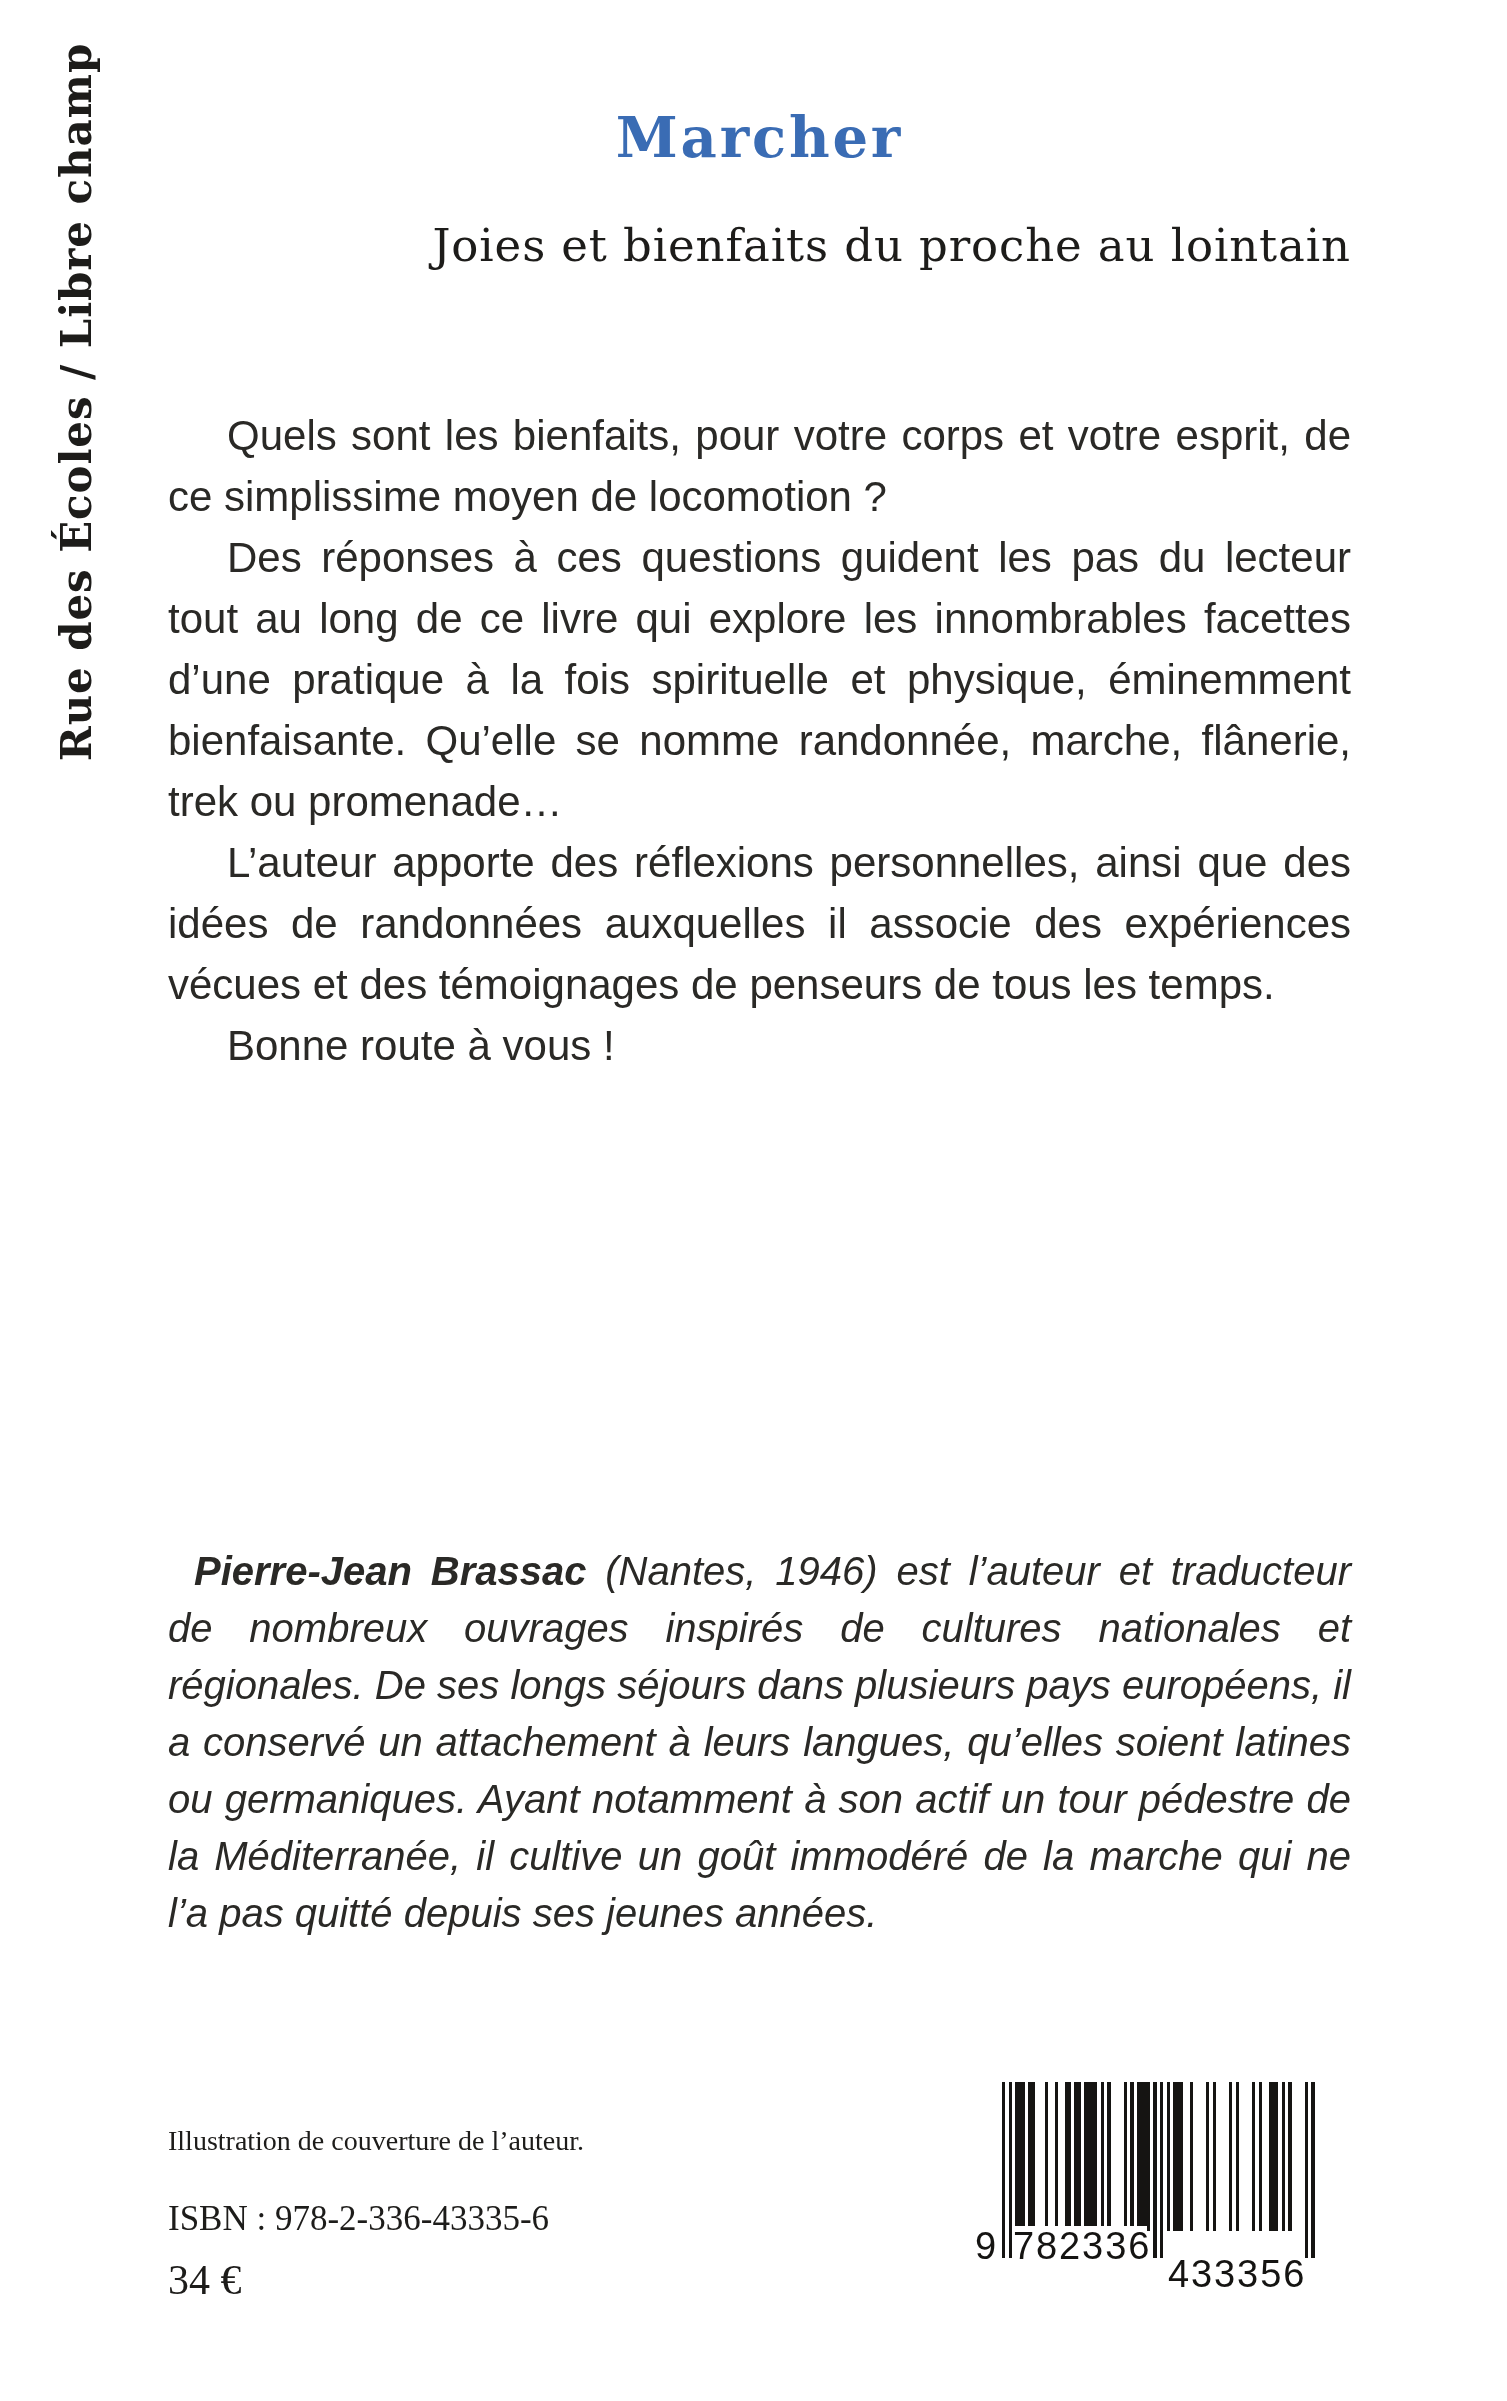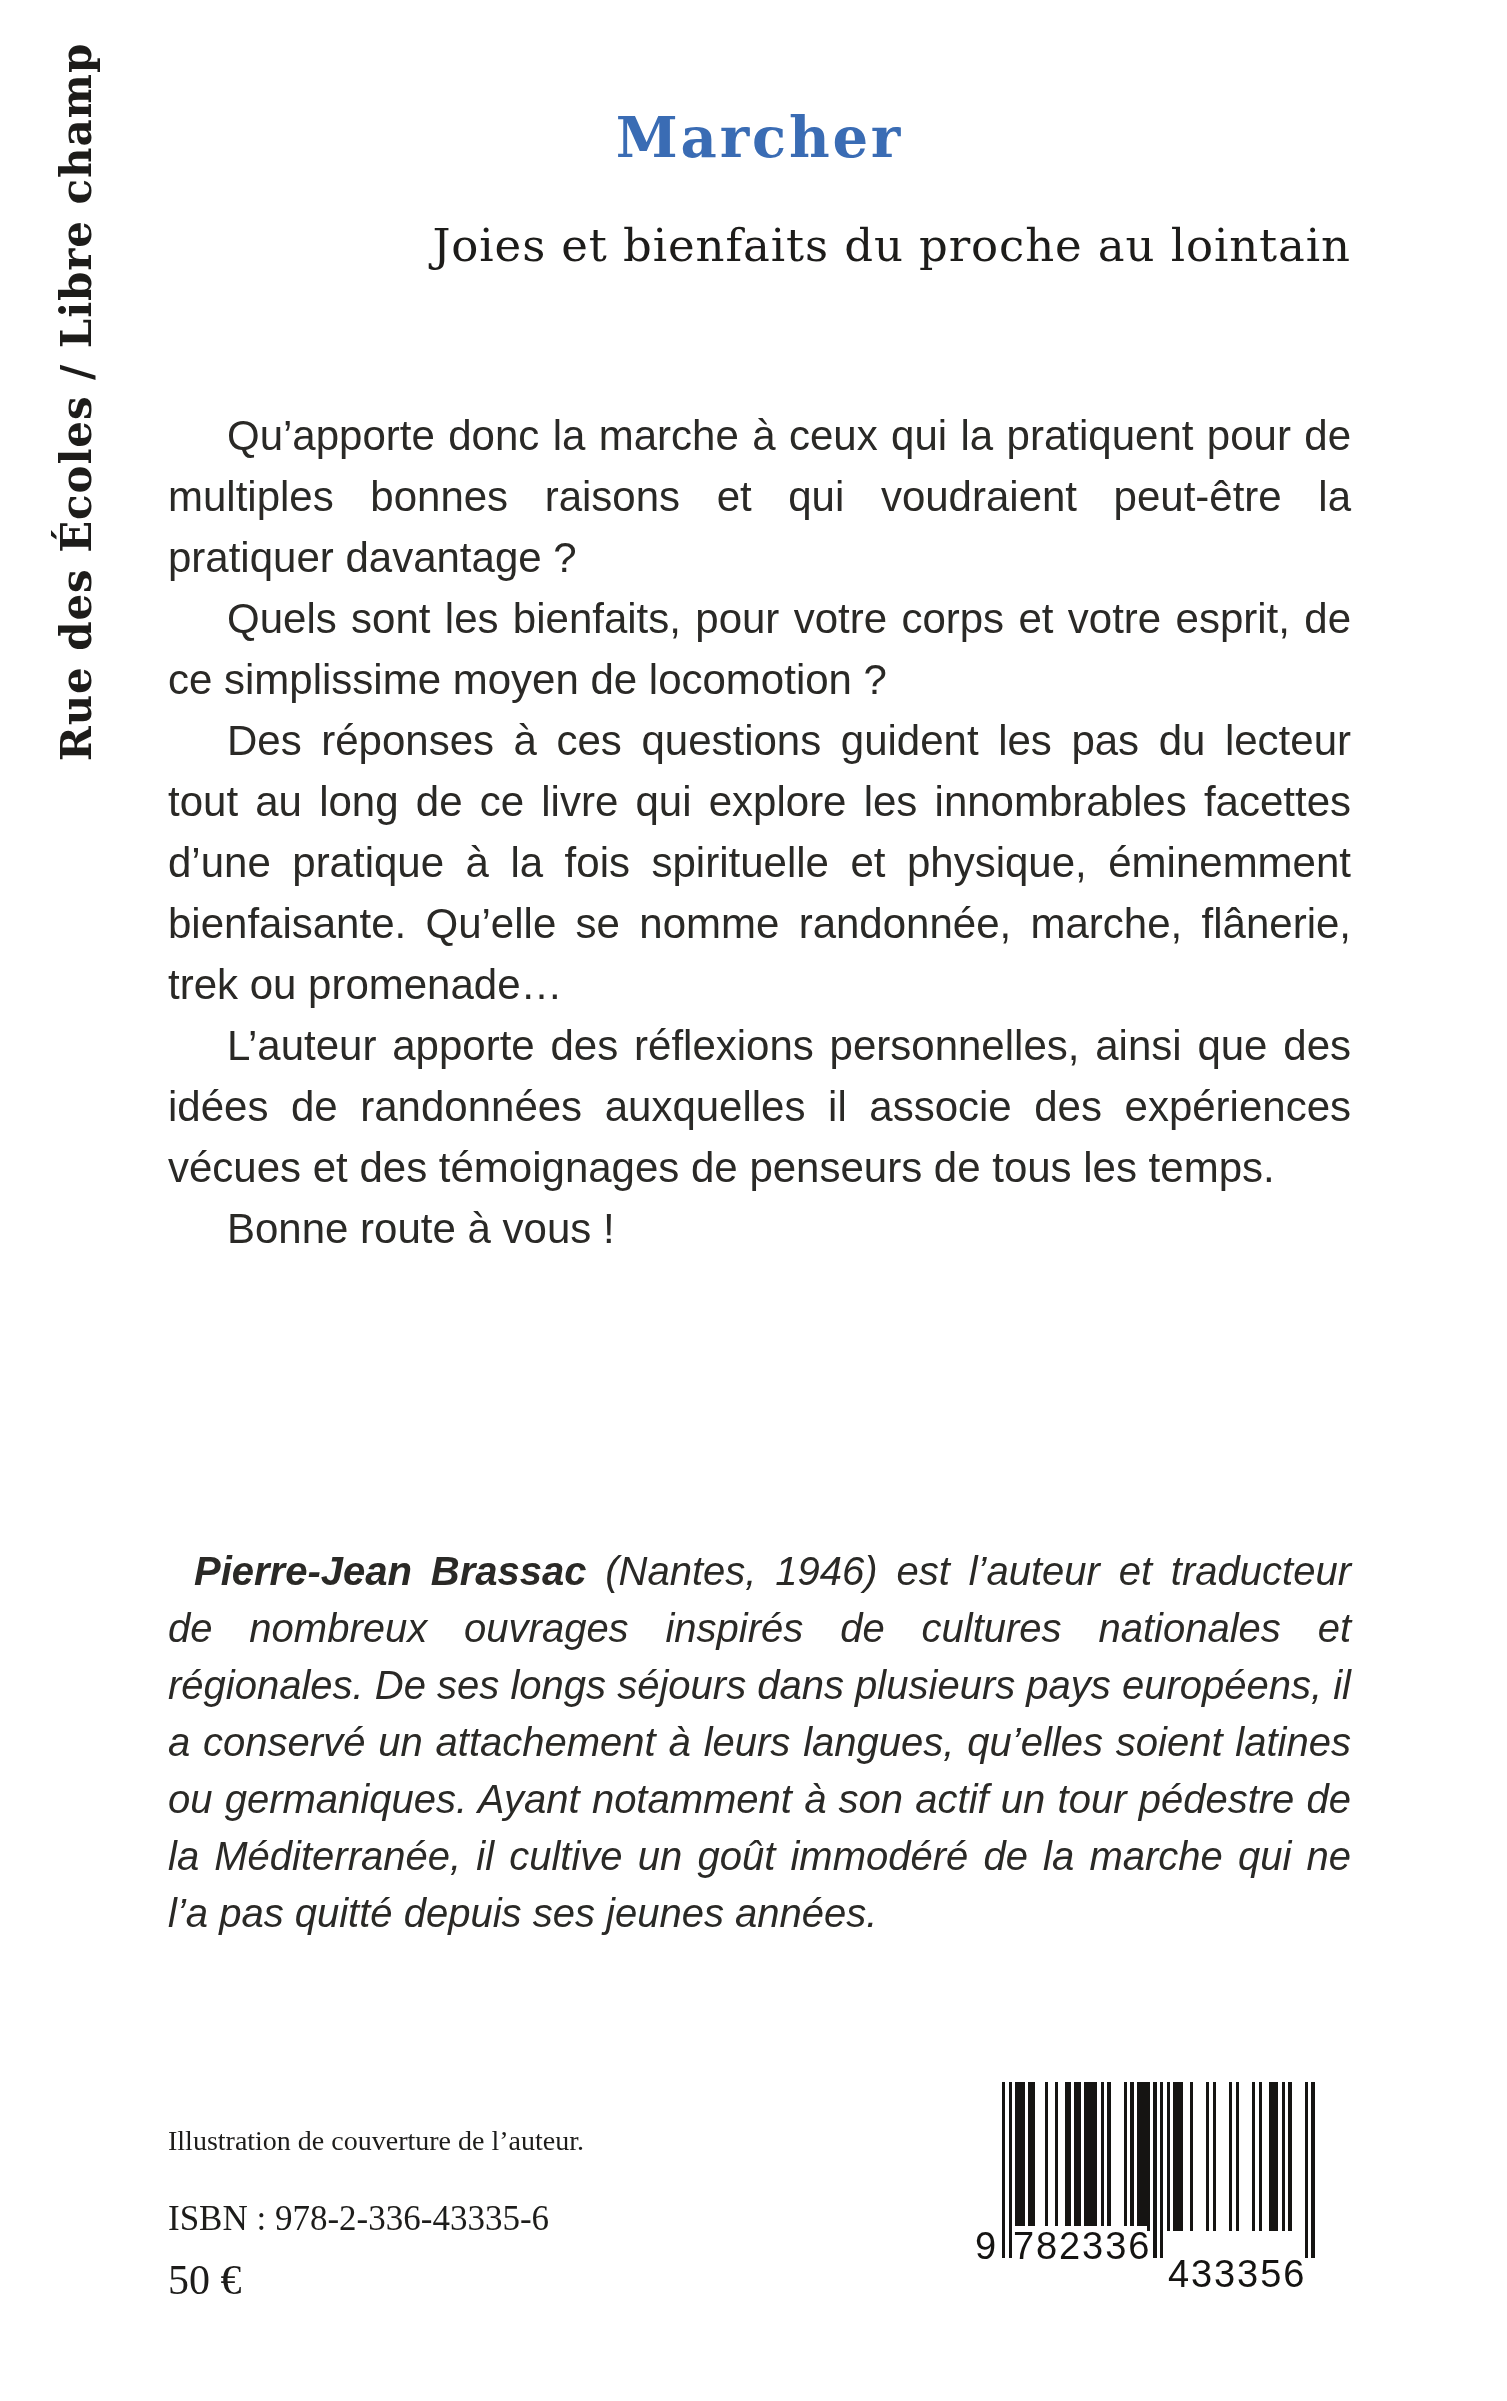--- a/index.html
+++ b/index.html
@@ -106,34 +106,33 @@
 </style>
 </head>
 <body>
 
 <div class="abs spine">Rue des Écoles / Libre champ</div>
 
 <div class="abs title">Marcher</div>
 <div class="abs subtitle">Joies et bienfaits du proche au lointain</div>
 
 <div class="abs blurb">
-  <p>Qu’apporte donc la marche à ceux qui la pratiquent pour de multiples bonnes raisons et qui voudraient peut-être la pratiquer davantage ?</p>
   <p>Quels sont les bienfaits, pour votre corps et votre esprit, de ce simplissime moyen de locomotion ?</p>
   <p>Des réponses à ces questions guident les pas du lecteur tout au long de ce livre qui explore les innombrables facettes d’une pratique à la fois spirituelle et physique, éminemment bienfaisante. Qu’elle se nomme randonnée, marche, flânerie, trek ou promenade…</p>
   <p>L’auteur apporte des réflexions personnelles, ainsi que des idées de randonnées auxquelles il associe des expériences vécues et des témoignages de penseurs de tous les temps.</p>
   <p>Bonne route à vous !</p>
 </div>
 
 <div class="abs bio">
   <p><strong>Pierre-Jean Brassac</strong> <span>(Nantes, 1946) est l’auteur et traducteur de nombreux ouvrages inspirés de cultures nationales et régionales. De ses longs séjours dans plusieurs pays européens, il a conservé un attachement à leurs langues, qu’elles soient latines ou germaniques. Ayant notamment à son actif un tour pédestre de la Méditerranée, il cultive un goût immodéré de la marche qui ne l’a pas quitté depuis ses jeunes années.</span></p>
 </div>
 
 <div class="abs credit">Illustration de couverture de l’auteur.</div>
 <div class="abs isbn">ISBN : 978-2-336-43335-6</div>
-<div class="abs price">50 €</div>
+<div class="abs price">34 €</div>
 
 <div class="abs barcode">
   <svg width="313" height="176" fill="#151412" shape-rendering="crispEdges" viewBox="0 0 331 186">
       <rect x="0.00" y="0" width="3.48" height="186"></rect>
       <rect x="6.96" y="0" width="3.48" height="186"></rect>
       <rect x="13.92" y="0" width="3.48" height="158"></rect>
       <rect x="17.40" y="0" width="3.48" height="158"></rect>
       <rect x="20.88" y="0" width="3.48" height="158"></rect>
       <rect x="27.84" y="0" width="3.48" height="158"></rect>
       <rect x="31.32" y="0" width="3.48" height="158"></rect>

